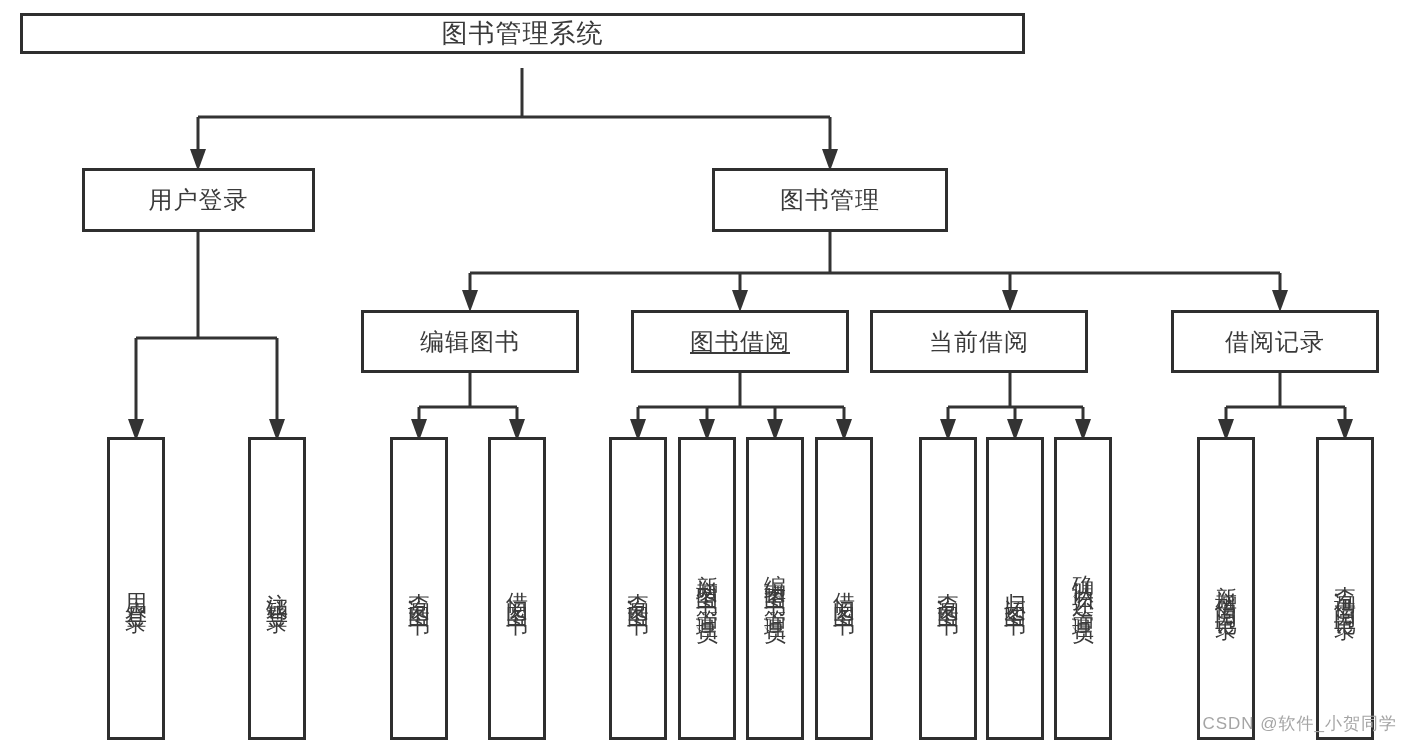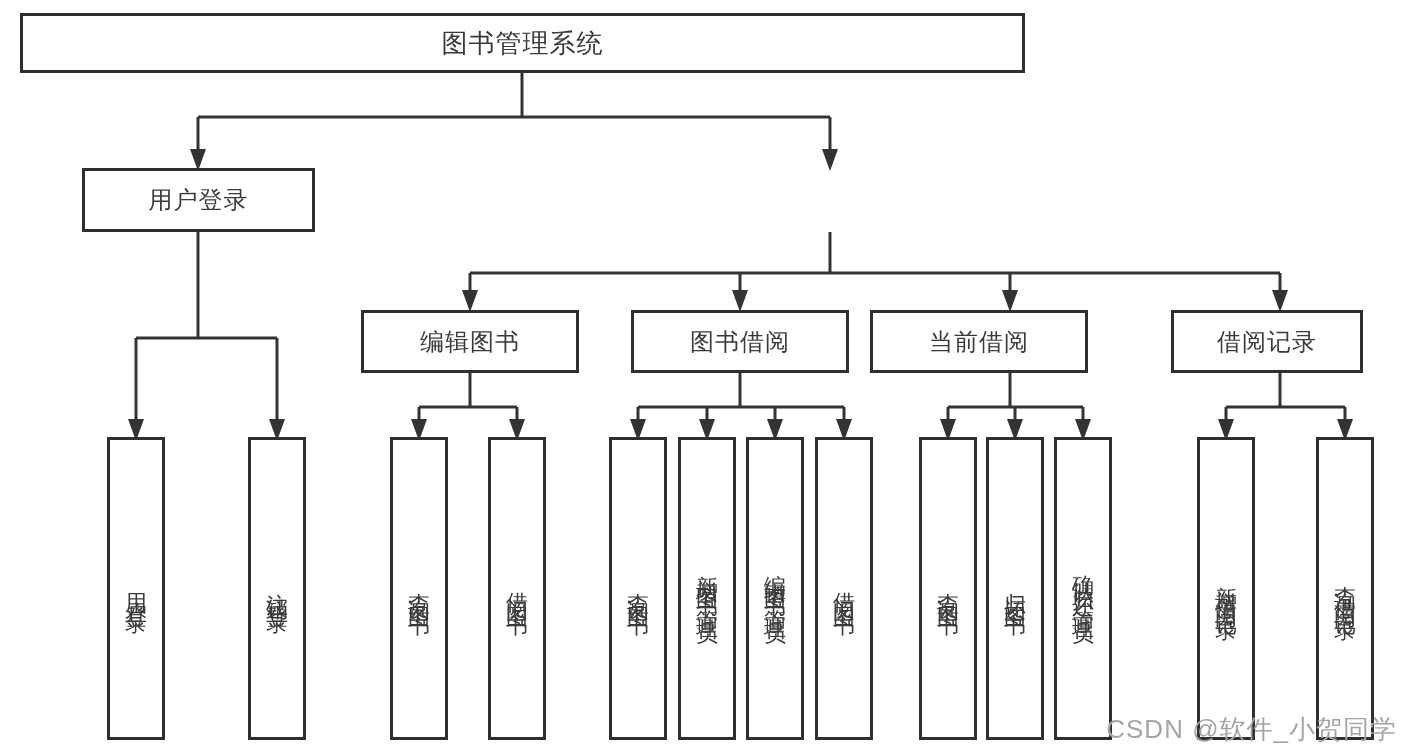--- a/index.html
+++ b/index.html
@@ -33,21 +33,21 @@
     font-size: 22px;
     writing-mode: vertical-rl;
     text-orientation: mixed;
     letter-spacing: 7px;
     line-height: 1;
   }
   .watermark {
     position: absolute;
     right: 8px;
     top: 712px;
-    font-size: 26px;
+    font-size: 17px;
     color: #a5a5a5;
     letter-spacing: 1px;
     z-index: 5;
     white-space: nowrap;
     text-align: right;
   }
 </style>
 </head>
 <body>
 
@@ -112,28 +112,29 @@
       <polygon points="767,419 783,419 775,441"></polygon>
       <polygon points="836,419 852,419 844,441"></polygon>
       <polygon points="940,419 956,419 948,441"></polygon>
       <polygon points="1007,419 1023,419 1015,441"></polygon>
       <polygon points="1075,419 1091,419 1083,441"></polygon>
       <polygon points="1218,419 1234,419 1226,441"></polygon>
       <polygon points="1337,419 1353,419 1345,441"></polygon>
     </g>
   </svg>
 
-  <div class="box title-box" style="left:20px; top:13px; width:1005px; height:60px;">图书管理系统</div>
+  <div class="box title-box" style="left:20px; top:13px; width:1005px; height:41px;">图书管理系统</div>
 
   <div class="box branch-box" style="left:82px; top:168px; width:233px; height:64px;">用户登录</div>
+  <div class="box branch-box" style="left:712px; top:168px; width:236px; height:64px;">图书管理</div>
 
   <div class="box branch-box" style="left:361px; top:310px; width:218px; height:63px;">编辑图书</div>
-  <div class="box branch-box" style="left:631px; top:310px; width:218px; height:63px;">图书借阅</div>
+  <div class="box branch-box" style="left:631px; top:310px; width:218px; height:63px;text-decoration:underline;">图书借阅</div>
   <div class="box branch-box" style="left:870px; top:310px; width:218px; height:63px;">当前借阅</div>
-  <div class="box branch-box" style="left:1171px; top:310px; width:192px; height:63px;">借阅记录</div>
+  <div class="box branch-box" style="left:1171px; top:310px; width:208px; height:63px;">借阅记录</div>
 
   <div class="box leaf-box" style="left:107px; top:437px; width:58px; height:303px;">用户登录</div>
   <div class="box leaf-box" style="left:248px; top:437px; width:58px; height:303px;">注销登录</div>
 
   <div class="box leaf-box" style="left:390px; top:437px; width:58px; height:303px;">查询图书</div>
   <div class="box leaf-box" style="left:488px; top:437px; width:58px; height:303px;">借阅图书</div>
 
   <div class="box leaf-box" style="left:609px; top:437px; width:58px; height:303px;">查询图书</div>
   <div class="box leaf-box" style="left:678px; top:437px; width:58px; height:303px;">新增图书（管理员）</div>
   <div class="box leaf-box" style="left:746px; top:437px; width:58px; height:303px;">编辑图书（管理员）</div>

